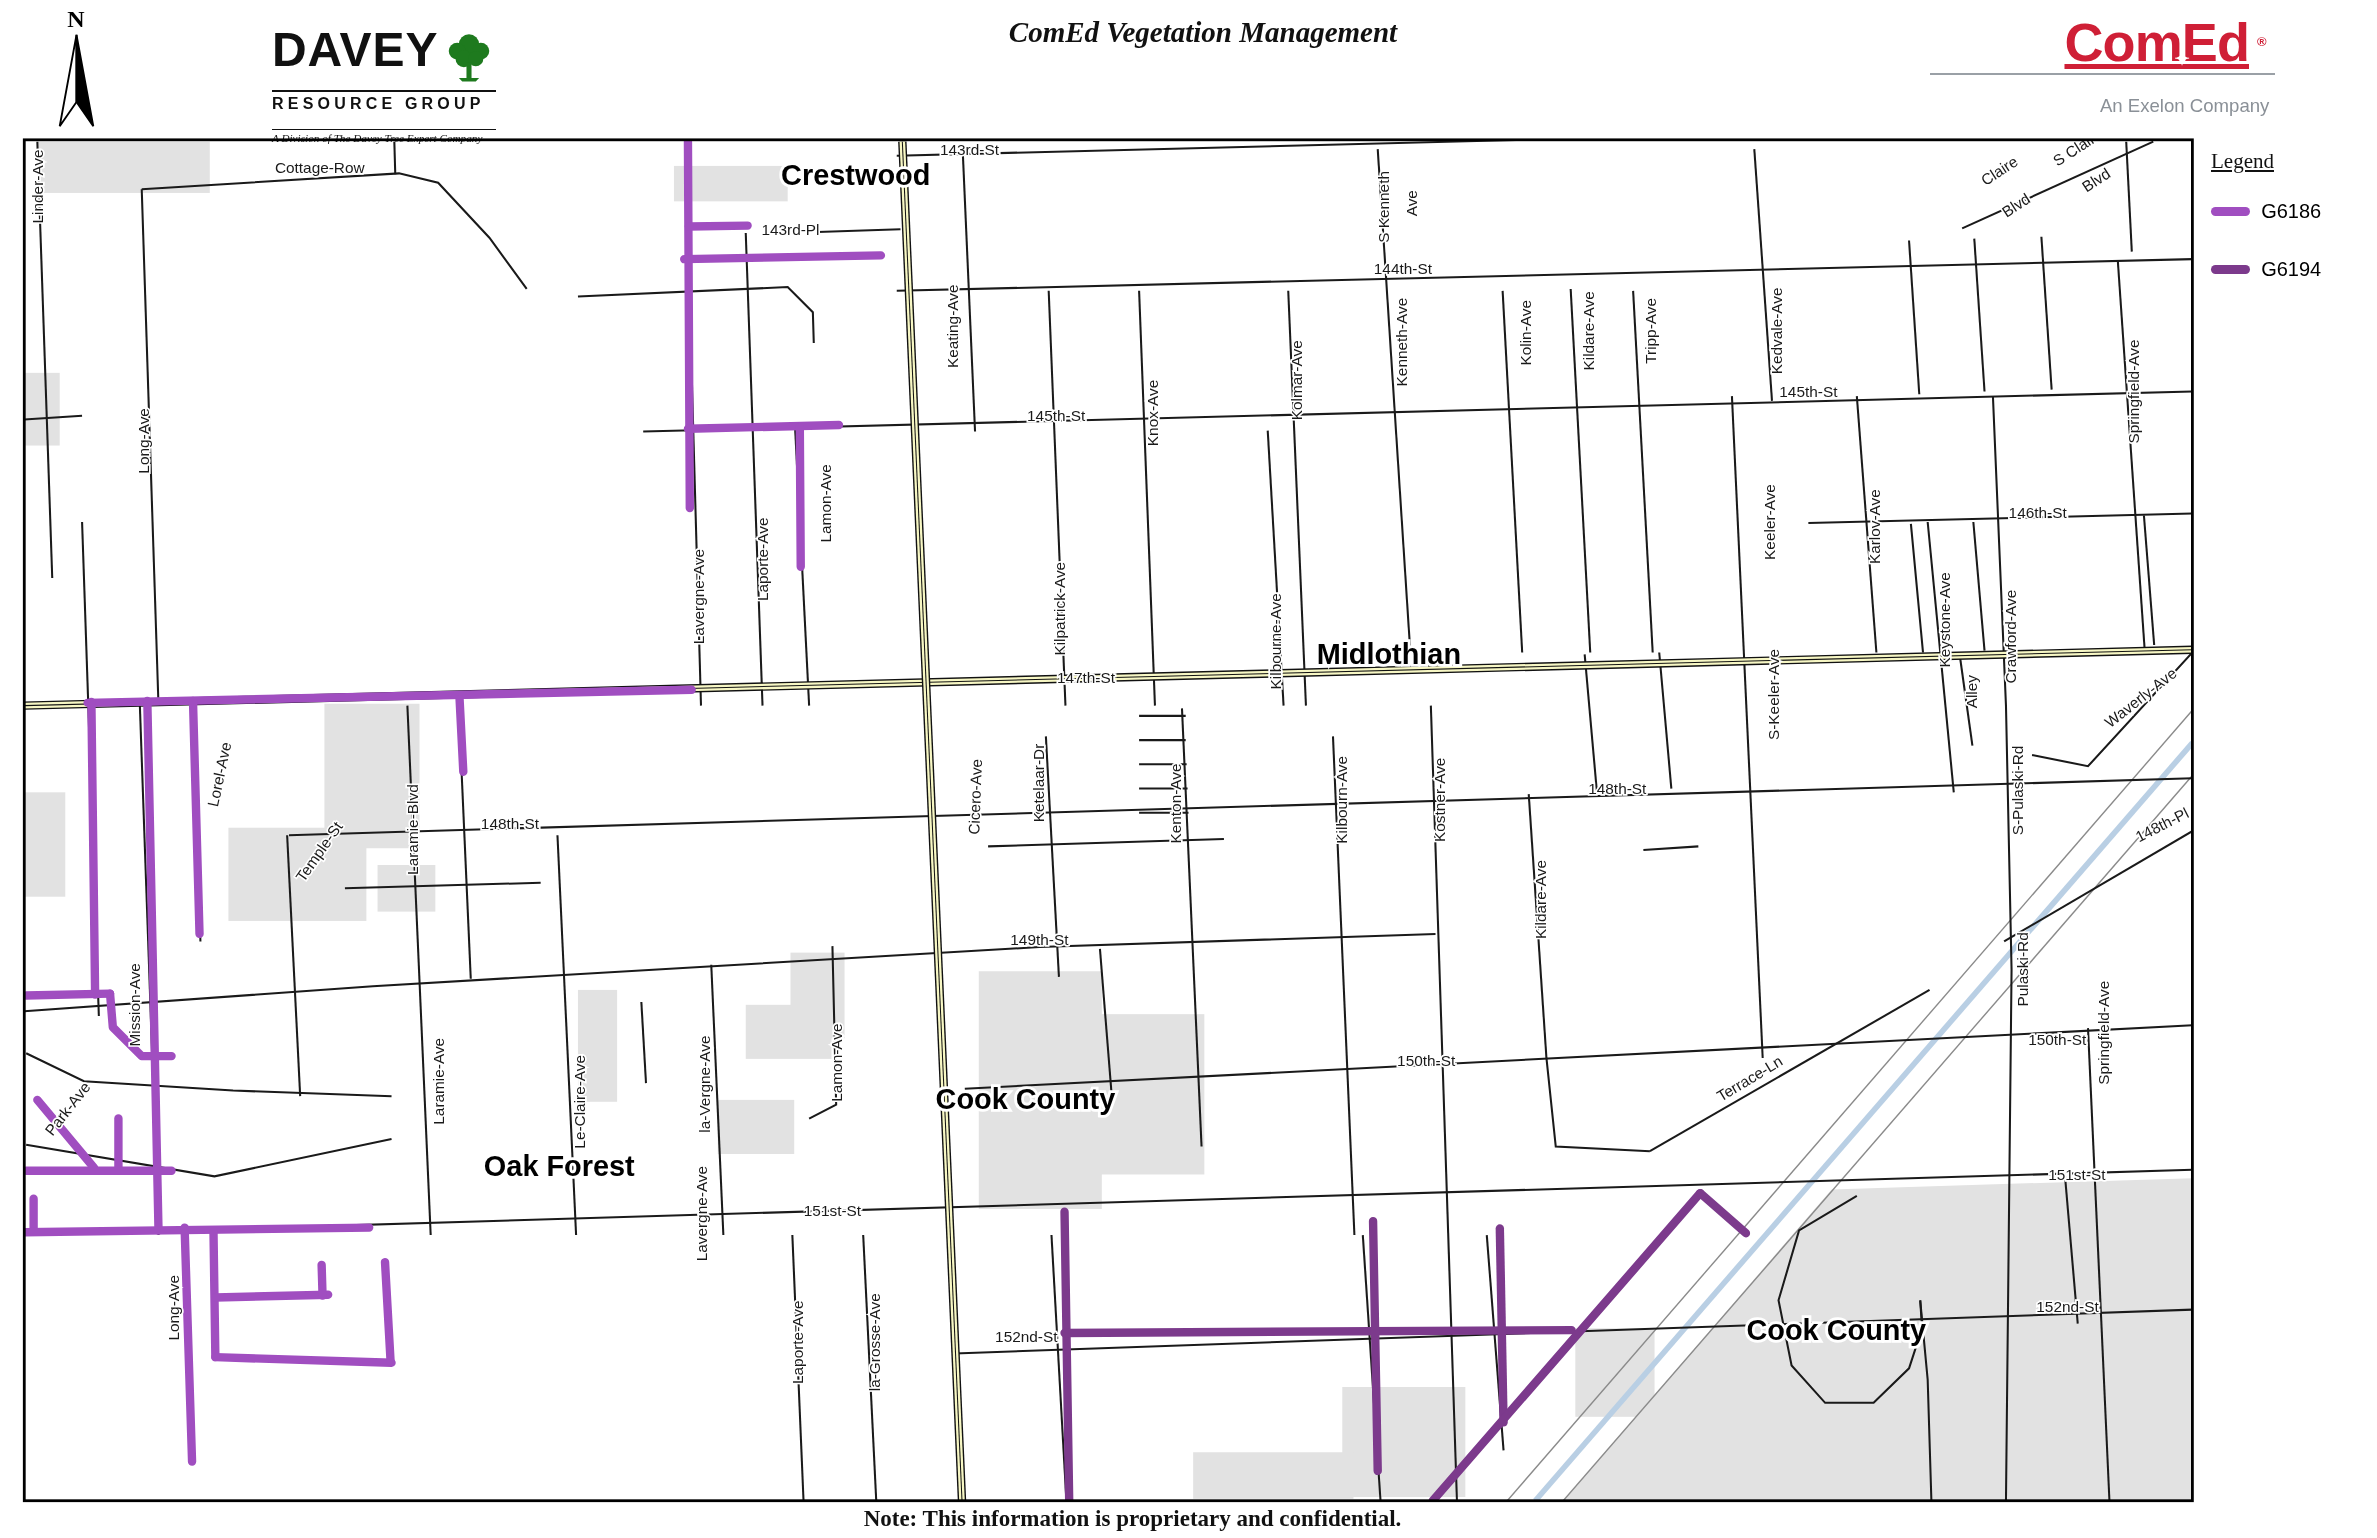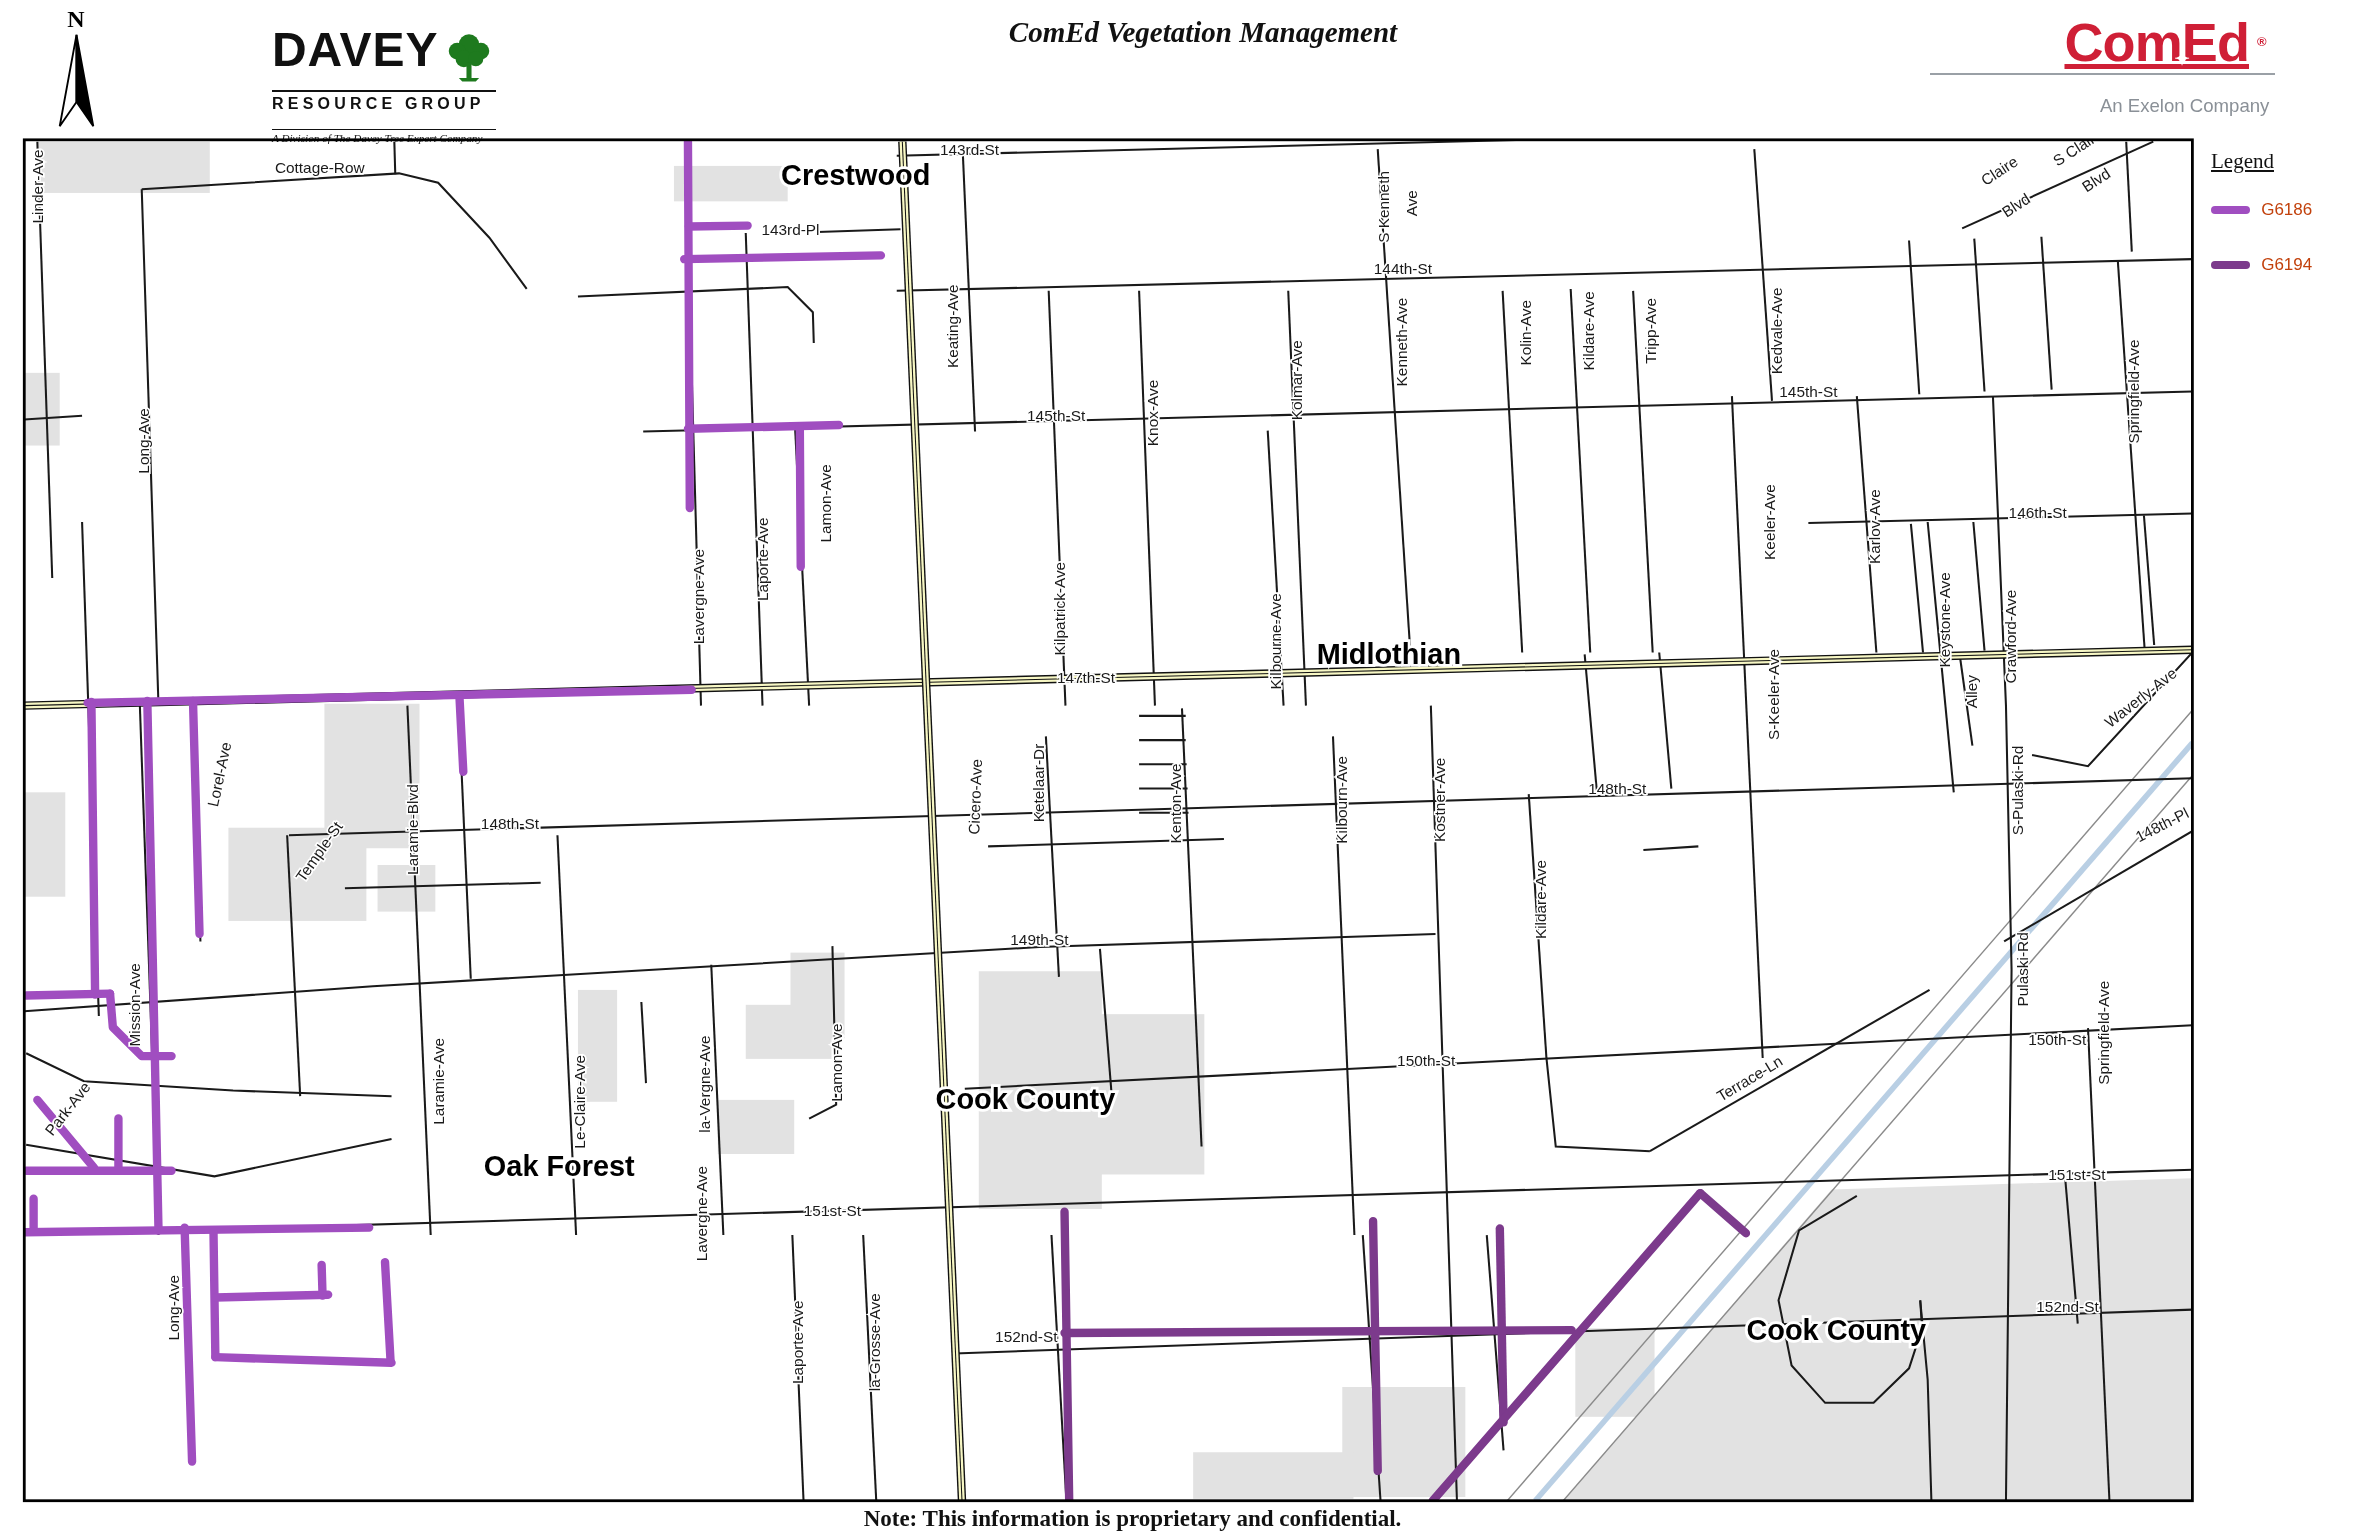--- a/index.html
+++ b/index.html
@@ -25,21 +25,21 @@
   .comed-reg{position:absolute;right:9.3px;bottom:0;font-size:13px;color:#cf1f36;}
   .comed-star{position:absolute;right:86px;top:17px;font-size:18.6px;color:#ffffff;}
   .comed-rule{height:2.8px;background:#9aa0a6;margin-top:3.7px;}
   .comed-sub{font-size:18.6px;color:#8a9097;text-align:right;margin-top:20px;padding-right:5.6px;}
   
   .legend{position:absolute;left:2211px;top:149px;width:158px;}
   .legend-title{font-family:"Liberation Serif",serif;font-size:21px;color:#111;
     text-decoration:underline;margin-bottom:26px;}
   .legend-item{display:flex;align-items:center;margin-bottom:35px;}
   .legend-swatch{width:39px;height:8.4px;border-radius:4.7px;margin-right:11.2px;}
-  .legend-label{font-size:17px;color:#c2410c;}
+  .legend-label{font-size:20px;color:#000000;}
   
   #map-svg{position:absolute;left:0;top:0;}
   .note{position:absolute;left:0;top:1506px;width:2265px;text-align:center;
     font-family:"Liberation Serif",serif;font-weight:bold;font-size:23px;color:#111;}
   text.slabel{font-family:"Liberation Sans",sans-serif;fill:#1a1a1a;
     paint-order:stroke;stroke:#ffffff;stroke-width:3.5px;}
   text.plabel{font-family:"Liberation Sans",sans-serif;font-weight:bold;fill:#000;
     paint-order:stroke;stroke:#ffffff;stroke-width:6px;}
 </style>
 </head>

